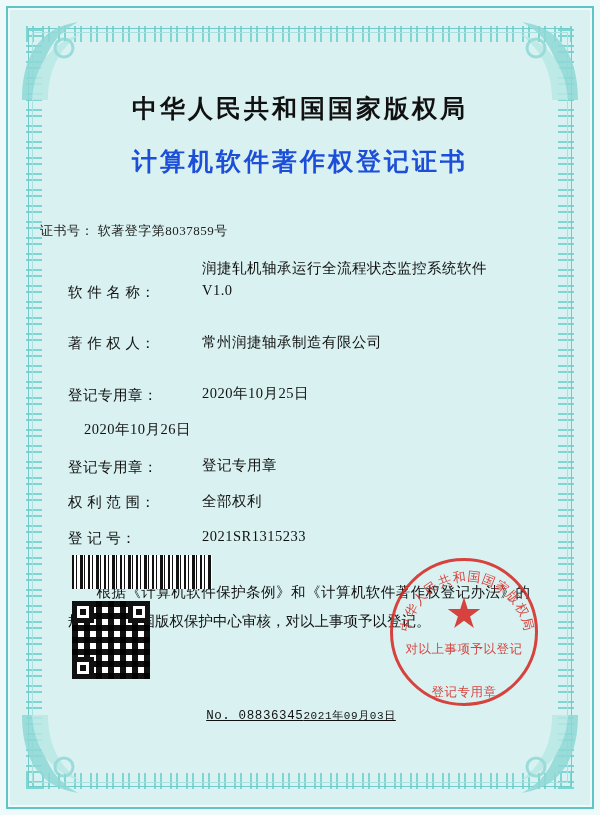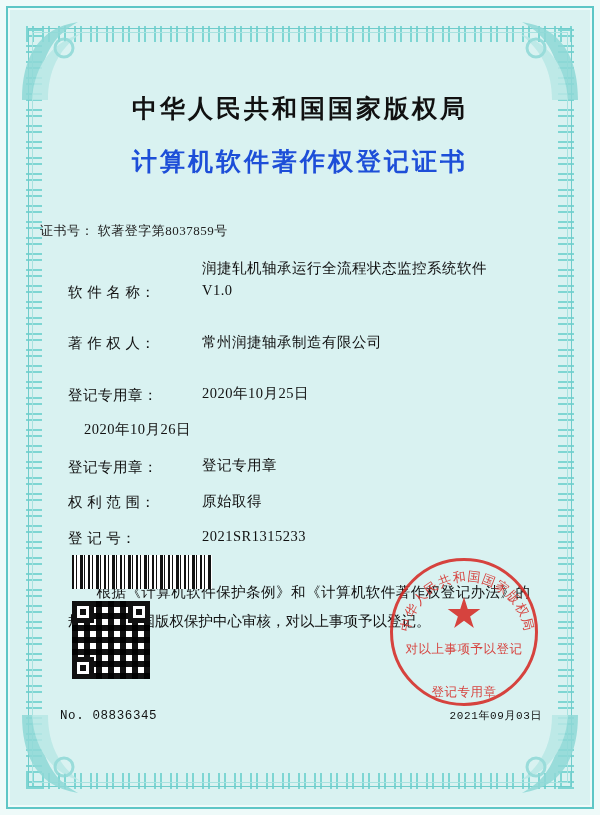--- a/index.html
+++ b/index.html
@@ -243,25 +243,26 @@
   .seal-line1 { top: 80px; }
   .seal-line2 { top: 100px; margin-top: 23px; }
 
   
   .footer {
     position: absolute;
     left: 60px;
     right: 58px;
     top: 708px;
     display: flex;
-    justify-content: space-between;
+    justify-content: center;
     align-items: center;
     font-size: 13.5px;
     color: #111;
     letter-spacing: 0.6px;
+    text-decoration: underline;
   }
   .footer-no { font-family: "Liberation Mono", monospace; font-size: 12.5px; }
   .footer-date { font-family: "Liberation Mono", monospace; font-size: 11px; }
 </style>
 </head>
 <body>
 
 <div class="certificate">
 
   <div class="watermark" style="left:70px;  top:300px; width:70px;  height:70px;"></div>
@@ -337,21 +338,21 @@
 
       <div class="field-row">
         <div class="field-label">登记专用章：</div>
         <div class="field-value">登记专用章</div>
       </div>
 
       <div class="gap-sm"></div>
 
       <div class="field-row">
         <div class="field-label">权 利 范 围：</div>
-        <div class="field-value">原始取得</div>
+        <div class="field-value">全部权利</div>
       </div>
 
       <div class="gap-sm"></div>
 
       <div class="field-row">
         <div class="field-label">登 记 号：</div>
         <div class="field-value">2021SR1315233</div>
       </div>
 
     </div>

